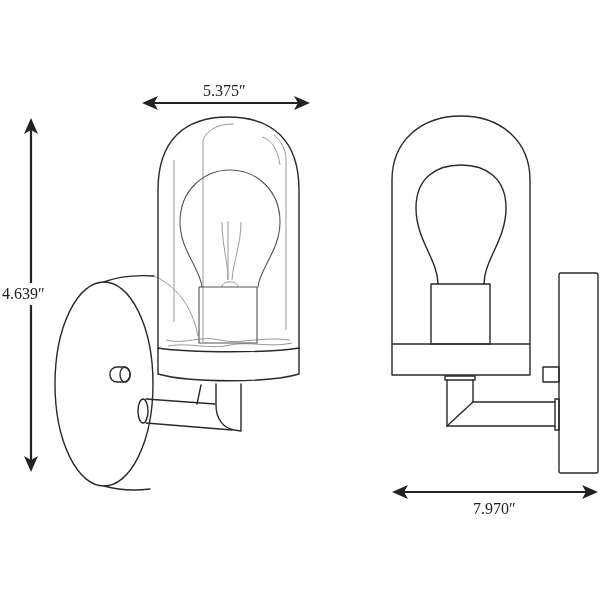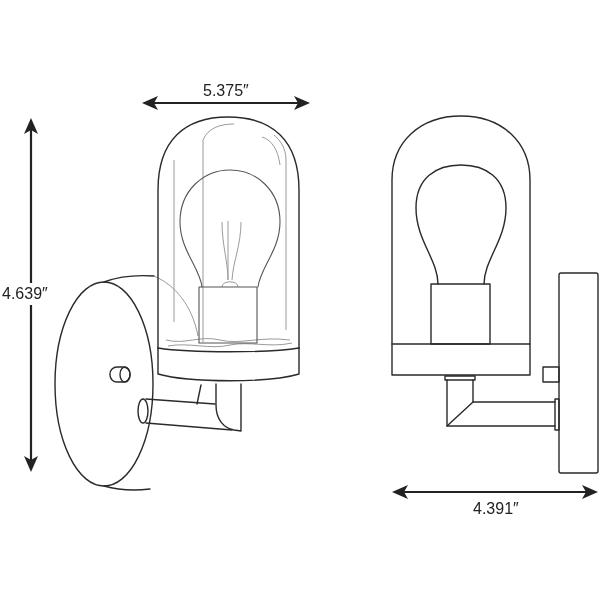--- a/index.html
+++ b/index.html
@@ -1,20 +1,20 @@
 <!DOCTYPE html>
 <html><head>
 <meta charset="utf-8">
 <style>
   html, body { margin: 0; padding: 0; background: #ffffff; }
   body { width: 600px; height: 600px; overflow: hidden; position: relative; }
   #canvas { position: absolute; left: 0; top: 0; width: 600px; height: 600px; }
   .dim-label {
     position: absolute;
-    font-family: Liberation Sans, sans-serif;
+    font-family: Liberation Serif, serif;
     font-size: 16px;
     color: #222;
     background: #fff;
     white-space: nowrap;
     line-height: 18px;
   }
   #lbl-width-front { left: 203px; top: 82px; background: transparent; }
   #lbl-height { left: 2px; top: 283px; padding: 2px 0; }
   #lbl-width-side { left: 473px; top: 500px; background: transparent; }
   .stroke { fill: none; stroke: #2a2a2a; stroke-width: 1.4; stroke-linejoin: round; stroke-linecap: round; }
@@ -124,13 +124,13 @@
     </g>
 
     <g>
       <rect class="stroke" x="543" y="367" width="16" height="15"></rect>
     </g>
   </g>
 </svg>
 
 <div class="dim-label" id="lbl-width-front">5.375″</div>
 <div class="dim-label" id="lbl-height">4.639″</div>
-<div class="dim-label" id="lbl-width-side">4.391″</div>
+<div class="dim-label" id="lbl-width-side">7.970″</div>
 
 </body></html>

